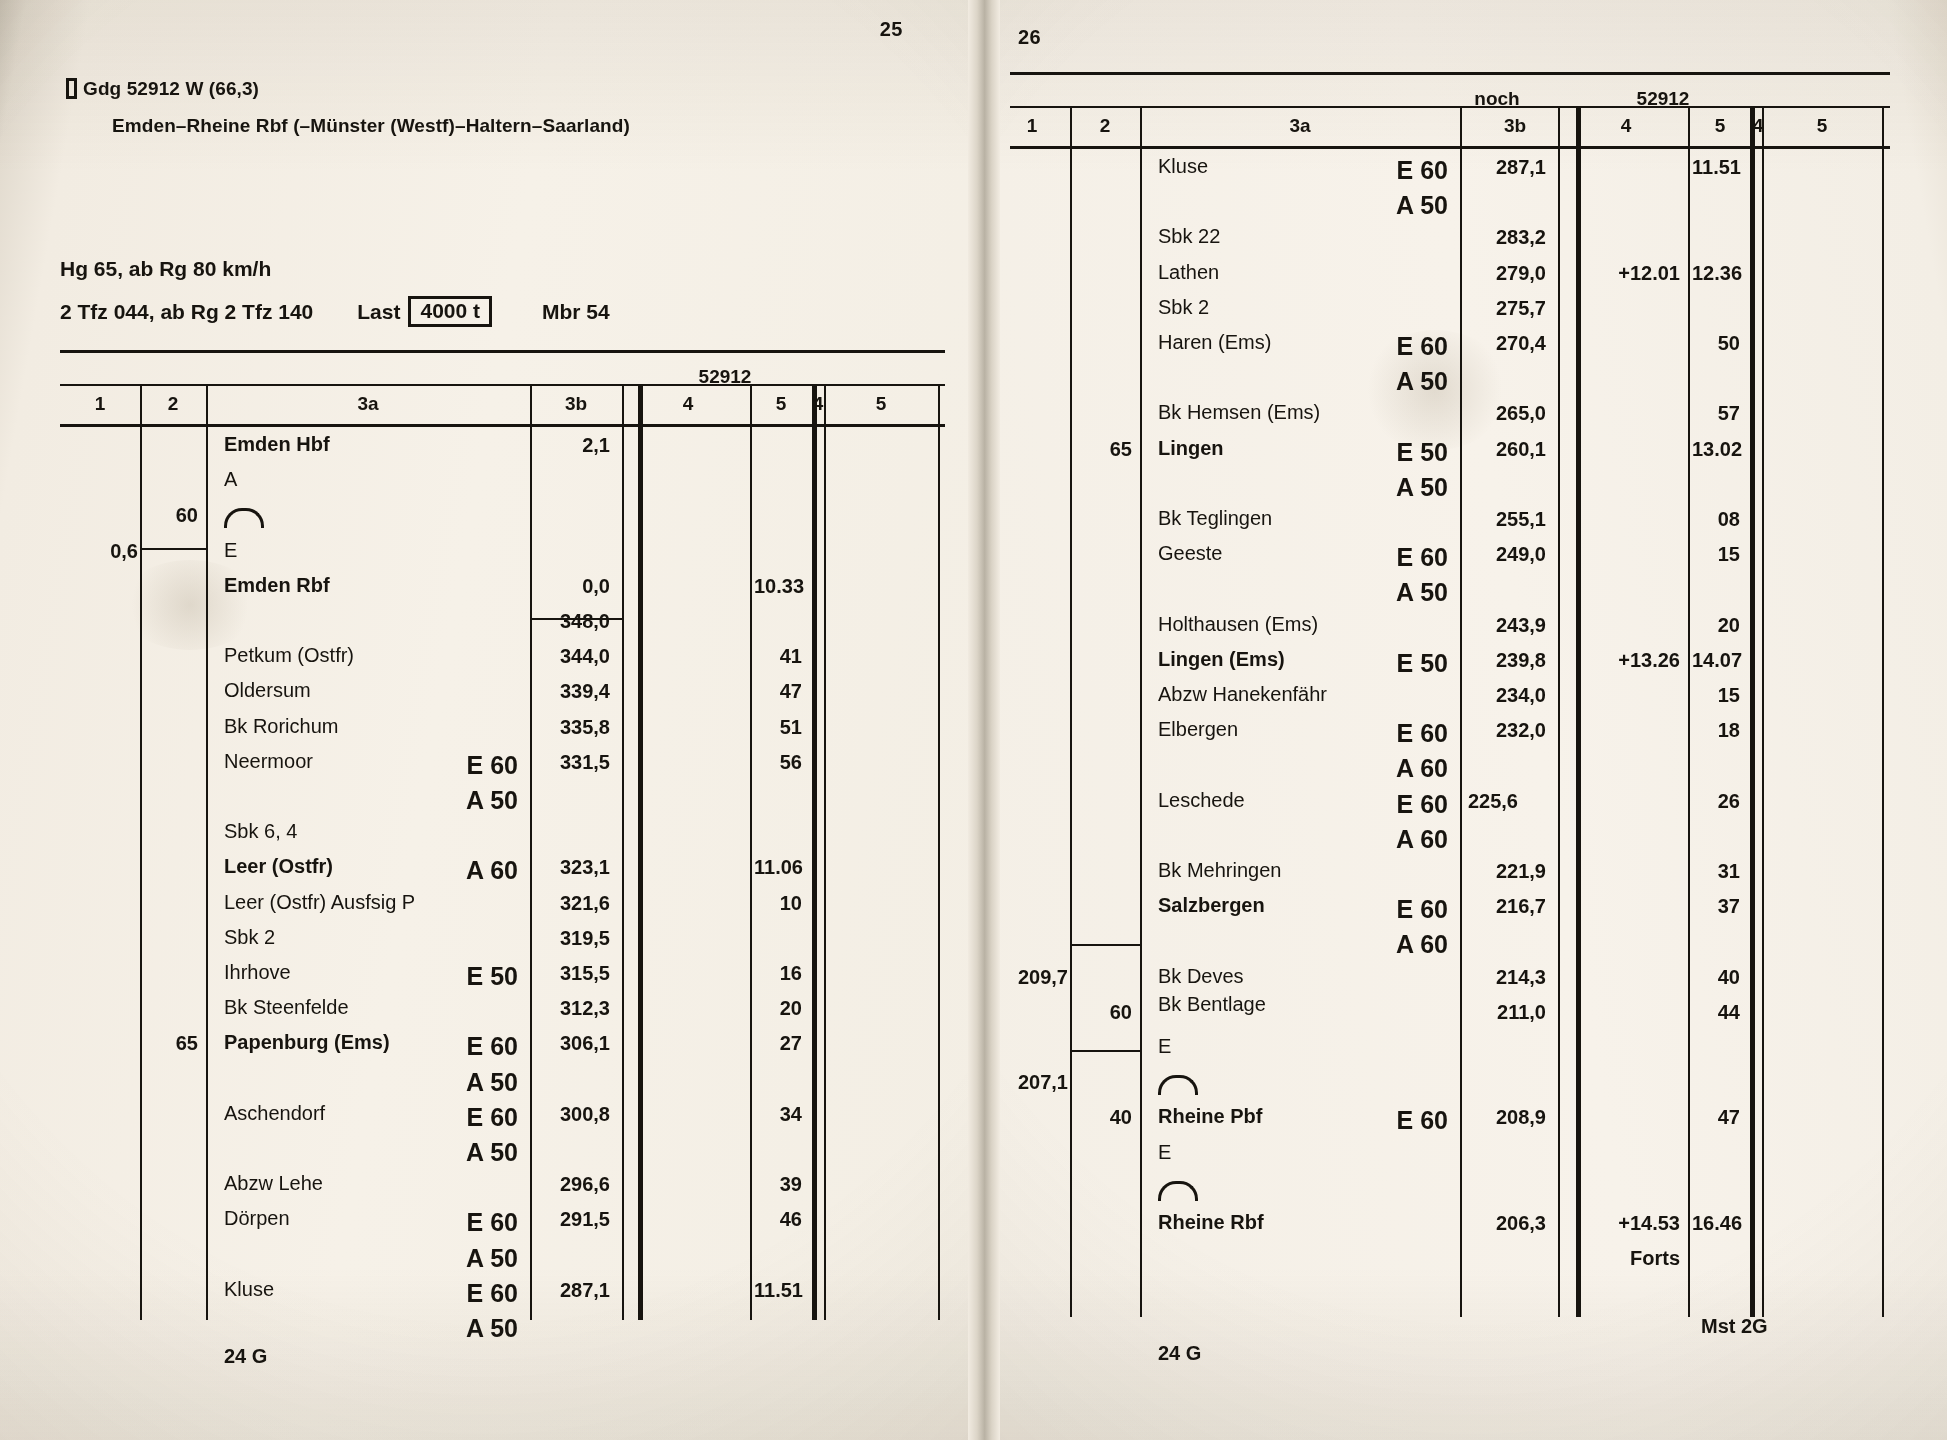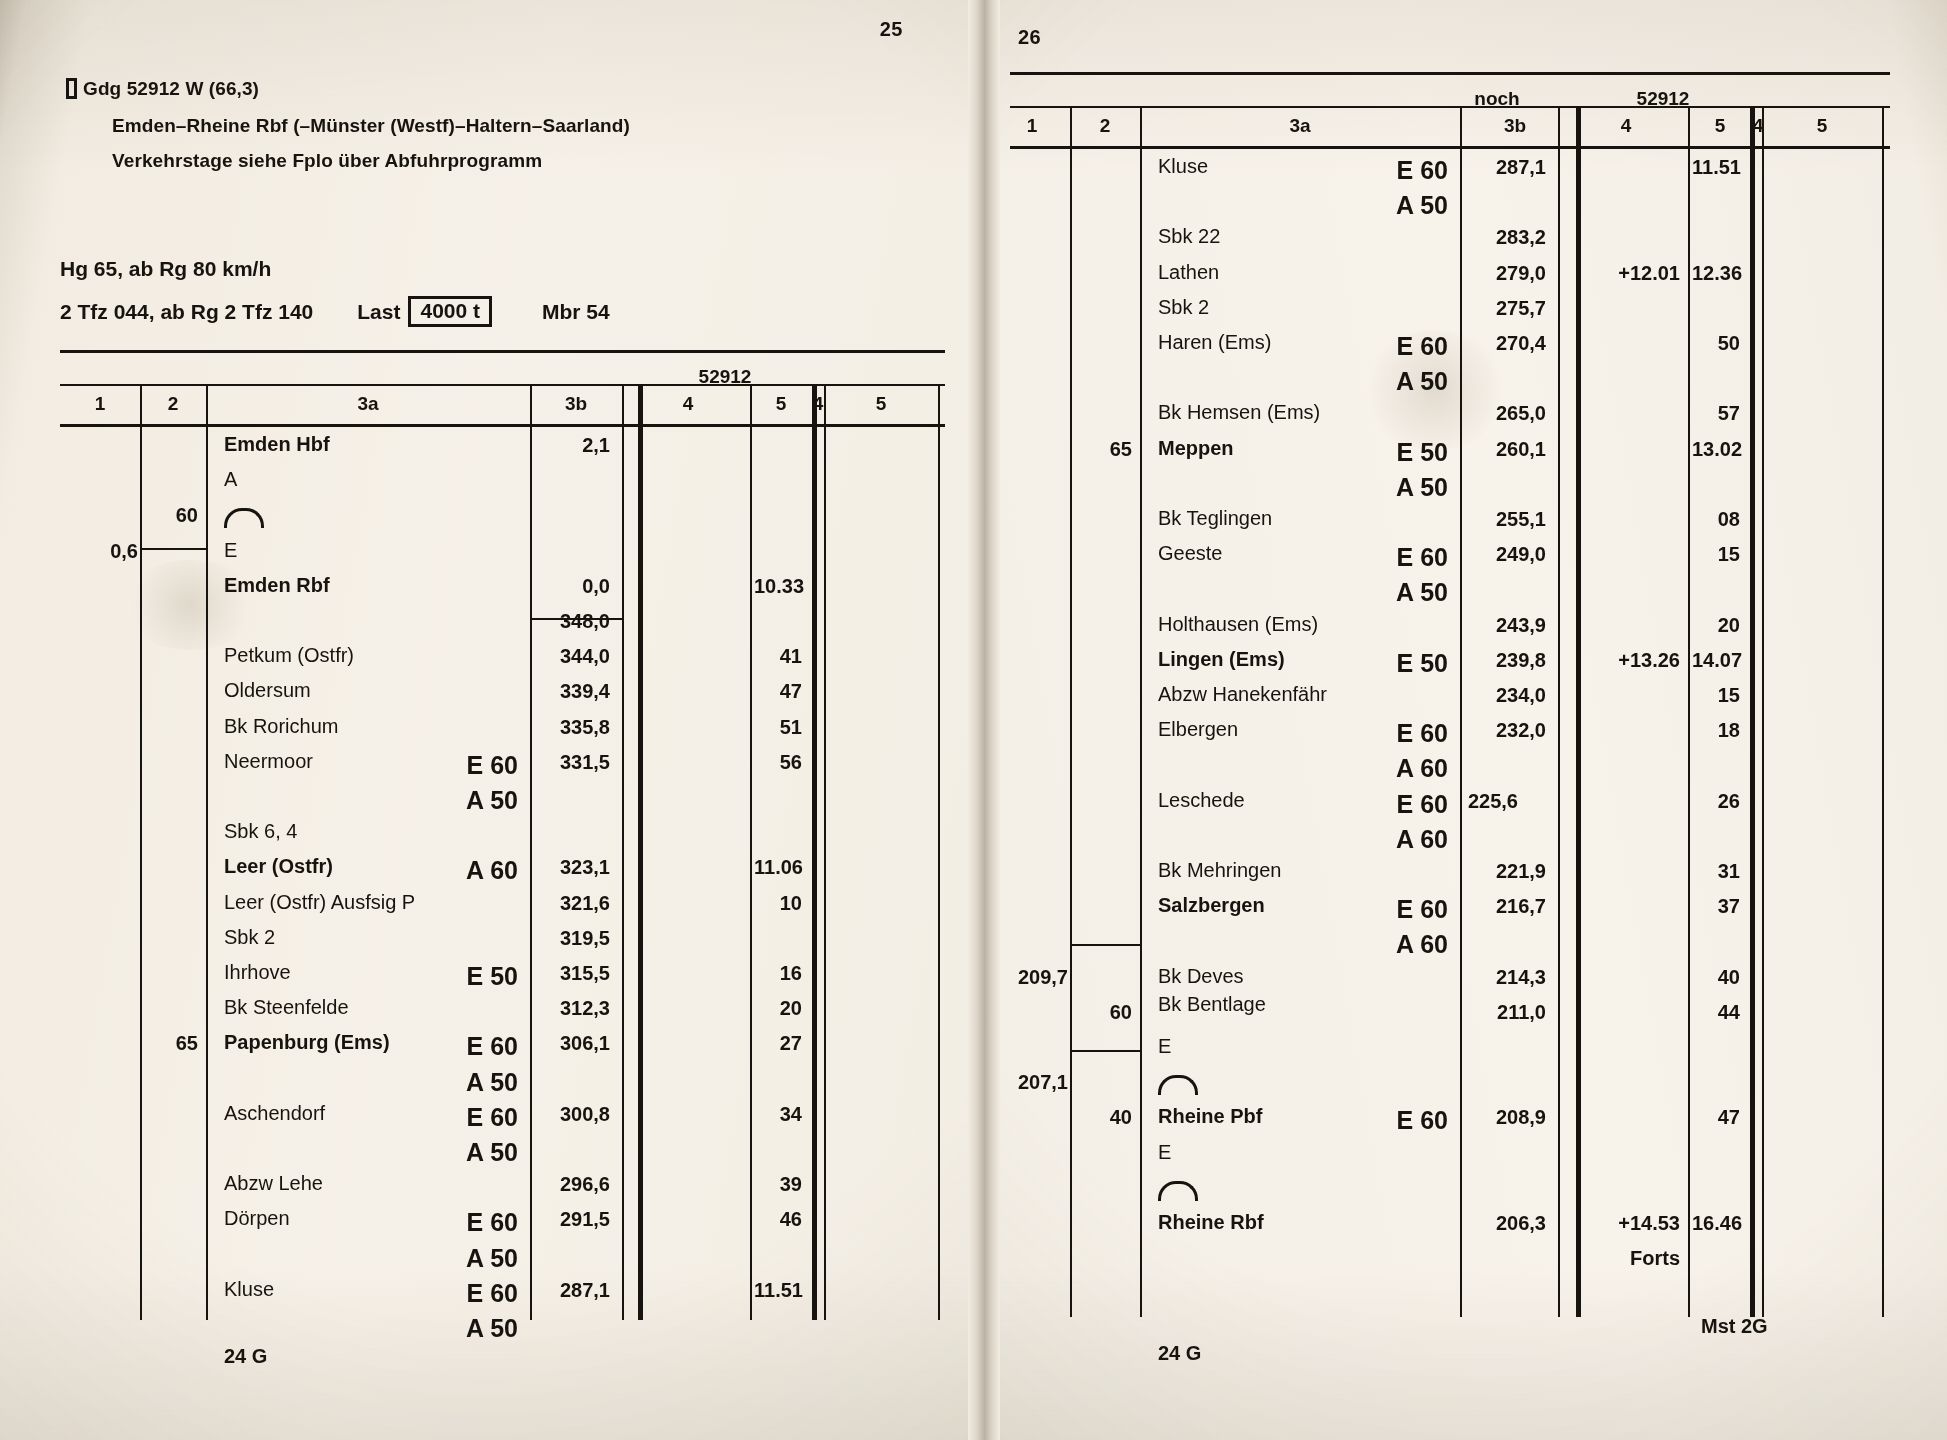--- a/index.html
+++ b/index.html
@@ -71,21 +71,20 @@
     <div class="smudge" style="left:120px;top:560px;width:140px;height:90px;"></div>
 
     <div class="page-no" style="right:65px;top:18px;">25</div>
 
     <div class="head-block">
       <div class="head-line head-l1">
         <span class="glyph-box"></span>
         <span>Gdg 52912 W (66,3)</span>
       </div>
       <div class="head-line head-l2">Emden–Rheine Rbf (–Münster (Westf)–Haltern–Saarland)</div>
-      <div class="head-line head-l3">Verkehrstage siehe Fplo über Abfuhrprogramm</div>
     </div>
 
     <div class="spec-block">
       <div class="spec-line spec-1">Hg 65, ab Rg 80 km/h</div>
       <div class="spec-line">
         <span>2 Tfz 044, ab Rg 2 Tfz 140</span>
         <span class="sp"></span>
         <span>Last</span>
         <span class="lastbox">4000 t</span>
         <span class="sp"></span>
@@ -239,21 +238,21 @@
         <div class="t n" style="left: 148px; top: 224.8px;">Sbk 2</div>
         <div class="num" style="left: 456px; top: 224.8px; width: 80px;">275,7</div>
         <div class="t n" style="left: 148px; top: 260px;">Haren (Ems)</div>
         <div class="ea" style="left: 320px; top: 260px; width: 118px;">E 60</div>
         <div class="num" style="left: 456px; top: 260px; width: 80px;">270,4</div>
         <div class="num" style="left: 682px; top: 260px; width: 48px;">50</div>
         <div class="ea" style="left: 320px; top: 295.2px; width: 118px;">A 50</div>
         <div class="t n" style="left: 148px; top: 330.4px;">Bk Hemsen (Ems)</div>
         <div class="num" style="left: 456px; top: 330.4px; width: 80px;">265,0</div>
         <div class="num" style="left: 682px; top: 330.4px; width: 48px;">57</div>
-        <div class="t b" style="left: 148px; top: 365.6px;">Meppen</div>
+        <div class="t b" style="left: 148px; top: 365.6px;">Lingen</div>
         <div class="ea" style="left: 320px; top: 365.6px; width: 118px;">E 50</div>
         <div class="num" style="left: 456px; top: 365.6px; width: 80px;">260,1</div>
         <div class="num" style="left: 682px; top: 365.6px; width: 48px;">13.02</div>
         <div class="ea" style="left: 320px; top: 400.8px; width: 118px;">A 50</div>
         <div class="t n" style="left: 148px; top: 436px;">Bk Teglingen</div>
         <div class="num" style="left: 456px; top: 436px; width: 80px;">255,1</div>
         <div class="num" style="left: 682px; top: 436px; width: 48px;">08</div>
         <div class="t n" style="left: 148px; top: 471.2px;">Geeste</div>
         <div class="ea" style="left: 320px; top: 471.2px; width: 118px;">E 60</div>
         <div class="num" style="left: 456px; top: 471.2px; width: 80px;">249,0</div>

